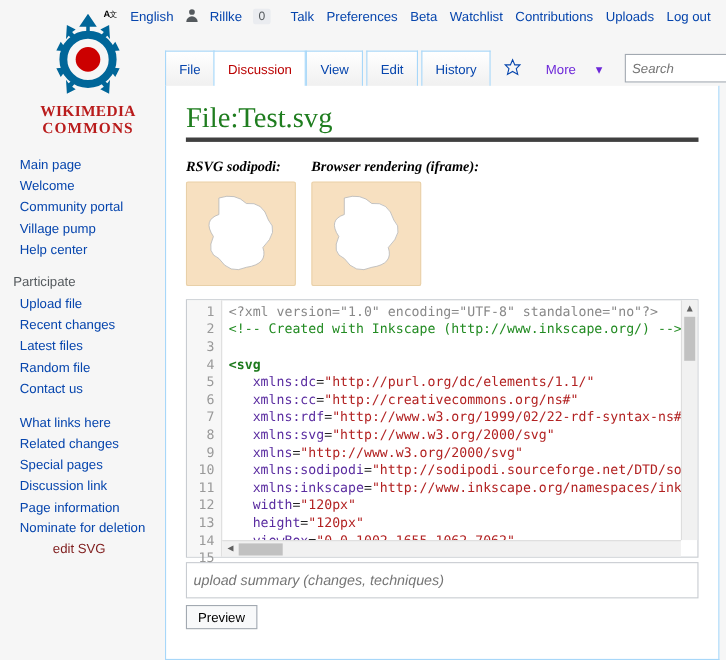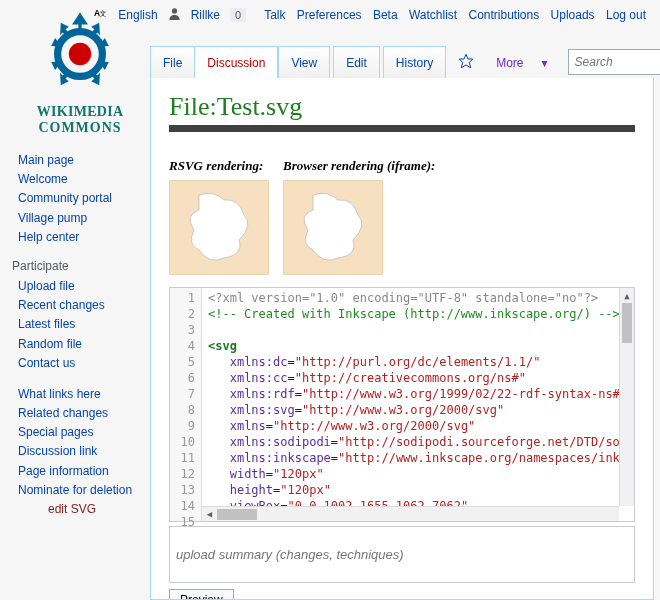--- a/index.html
+++ b/index.html
@@ -2,21 +2,21 @@
 <html><head>
 <meta charset="utf-8">
 <style>
 * { box-sizing: border-box; margin: 0; padding: 0; }
 body { font-family: sans-serif; font-size: 13px; color: #202122; background: #f6f6f6; width: 660px; height: 600px; overflow: hidden; position: relative; }
 a { color: #0645ad; text-decoration: none; cursor: pointer; }
 
 .sidebar { position: absolute; left: 0; top: 0; width: 150px; padding: 10px 0 0 10px; }
 .logo { text-align: center; margin-bottom: 15px; }
 .logo svg { display: block; margin: 0 auto; }
-.logo-text { font-family: "Times New Roman", serif; font-weight: bold; font-size: 14px; color: #0f766e; text-align: center; margin-top: 14px; letter-spacing: 0.3px; }
+.logo-text { font-family: "Times New Roman", serif; font-weight: bold; font-size: 14px; color: #b91c1c; text-align: center; margin-top: 4px; letter-spacing: 0.3px; }
 .logo-text .sub { display: block; letter-spacing: 1px; }
 
 .portal { margin-bottom: 12px; }
 .portal h3 { font-weight: normal; color: #54595d; font-size: 12px; margin-bottom: 4px; padding-left: 2px; }
 .portal ul { list-style: none; padding-left: 8px; }
 .portal li { font-size: 12px; line-height: 1.6; }
 .portal li a.disabled { color: #7f1d1d; margin-left: 30px; }
 
 .topbar { position: absolute; top: 6px; right: 14px; font-size: 12px; display: flex; gap: 10px; align-items: center; }
 .topbar .icon { display: inline-block; vertical-align: middle; }
@@ -28,21 +28,21 @@
 .tab { padding: 9px 12px; background: linear-gradient(#fff, #f0f0f0); border: 1px solid #a7d7f9; border-bottom: none; cursor: pointer; color: #0645ad; }
 .tab.active { background: #fff; }
 .tab.talk { color: #ba0000; }
 .tab + .tab { margin-left: -1px; }
 .more-tab { padding: 9px 10px; cursor: pointer; color: #6d28d9; display: flex; align-items: center; gap: 18px; }
 .star-tab { padding: 7px 8px; cursor: pointer; }
 .search-box { position: relative; width: 200px; height: 26px; border: 1px solid #a2a9b1; background: #fff; display: flex; align-items: center; padding: 0 6px; margin-left: 6px; margin-bottom: 2px; }
 .search-box input { border: none; outline: none; width: 100%; font-style: italic; color: #72777d; font-size: 12px; }
 
 .content { position: absolute; top: 78px; left: 150px; right: 6px; bottom: 0; background: #fff; border: 1px solid #a7d7f9; border-top: none; padding: 14px 18px; overflow: hidden; }
-h1.firstHeading { font-family: "Linux Libertine", Georgia, serif; font-weight: normal; font-size: 26px; color: #1f7d1f; border-bottom: 7px solid #404040; margin-bottom: 26px; padding-bottom: 3px; }
+h1.firstHeading { font-family: "Linux Libertine", Georgia, serif; font-weight: normal; font-size: 26px; color: #1f7d1f; border-bottom: 4px solid #404040; margin-bottom: 14px; padding-bottom: 3px; }
 h1.firstHeading .ns { color: #1f7d1f; }
 .render-row { display: flex; gap: 14px; margin-bottom: 12px; }
 .render-block h4 { font-family: Georgia, serif; font-weight: bold; font-style: italic; font-size: 13px; margin-bottom: 6px; color: #000; }
 .thumb { width: 100px; height: 95px; background: #f7e0c0; border-radius: 2px; box-shadow: inset 0 0 0 1px #e8d0a8; position: relative; }
 
 .editor { border: 1px solid #c8ccd1; height: 235px; position: relative; font-family: monospace; font-size: 12px; background: #fff; display: flex; }
 .scrollbar { position: absolute; right: 0; top: 0; bottom: 15px; width: 15px; background: #f1f1f1; border-left: 1px solid #ddd; }
 .scrollbar .arrow { height: 15px; background: #f1f1f1; display: flex; align-items: center; justify-content: center; color: #606060; font-size: 9px; }
 .scrollbar .thumb-scroll { height: 40px; background: #c1c1c1; margin: 0 2px; }
 .hscrollbar { position: absolute; left: 32px; right: 15px; bottom: 0; height: 15px; background: #f1f1f1; border-top: 1px solid #ddd; display: flex; align-items: center; }
@@ -50,21 +50,21 @@
 .hscrollbar .thumb-scroll { width: 40px; height: 11px; background: #c1c1c1; }
 .gutter { width: 32px; background: #f7f7f7; border-right: 1px solid #ddd; text-align: right; color: #999; padding: 2px 6px 0 0; line-height: 16px; font-family: monospace; }
 .code-body { padding: 2px 6px 0 6px; line-height: 16px; white-space: pre; overflow: hidden; flex: 1; }
 .code-body div { height: 16px; }
 .t-pi { color: #888; }
 .t-comment { color: #228b22; }
 .t-tag { color: #1e7a1e; font-weight: bold; }
 .t-attr { color: #5a2ca0; }
 .t-val { color: #b22222; }
 
-.summary-input { width: 100%; border: 1px solid #c8ccd1; padding: 20px 6px; font-size: 13px; color: #72777d; font-style: italic; margin-top: 4px; }
+.summary-input { width: 100%; border: 1px solid #c8ccd1; padding: 8px 6px; font-size: 13px; color: #72777d; font-style: italic; margin-top: 4px; }
 .button-row { margin-top: 6px; display: flex; gap: 6px; }
 .button-row button { font-size: 12px; padding: 3px 10px; background: #f8f9fa; border: 1px solid #a2a9b1; cursor: pointer; }
 </style>
 </head>
 <body>
 
 <div class="sidebar">
   <div class="logo">
     <svg width="90" height="80" viewBox="0 0 100 100">
       <circle cx="50" cy="55" r="14" fill="#c00"></circle>
@@ -150,21 +150,21 @@
       <input type="text" placeholder="Search" style="">
 
     </div>
   </div>
 </div>
 
 <div class="content">
   <h1 class="firstHeading"><span class="ns">File:</span><span>Test.svg</span></h1>
   <div class="render-row">
     <div class="render-block">
-        <h4>RSVG rendering:</h4>
+        <h4>RSVG sodipodi:</h4>
         <div class="thumb"><svg width="100" height="95" viewBox="0 0 100 95">
             <path d="M30 15 Q45 10 55 20 Q70 18 75 35 Q85 45 70 60 Q75 75 55 78 Q40 85 30 70 Q18 65 25 50 Q15 35 30 30 Z" fill="#fff" stroke="#bbb" stroke-width="0.8"></path>
           </svg></div>
       </div>
     <div class="render-block">
         <h4>Browser rendering (iframe):</h4>
         <div class="thumb"><svg width="100" height="95" viewBox="0 0 100 95">
             <path d="M30 15 Q45 10 55 20 Q70 18 75 35 Q85 45 70 60 Q75 75 55 78 Q40 85 30 70 Q18 65 25 50 Q15 35 30 30 Z" fill="#fff" stroke="#bbb" stroke-width="0.8"></path>
           </svg></div>
       </div>

